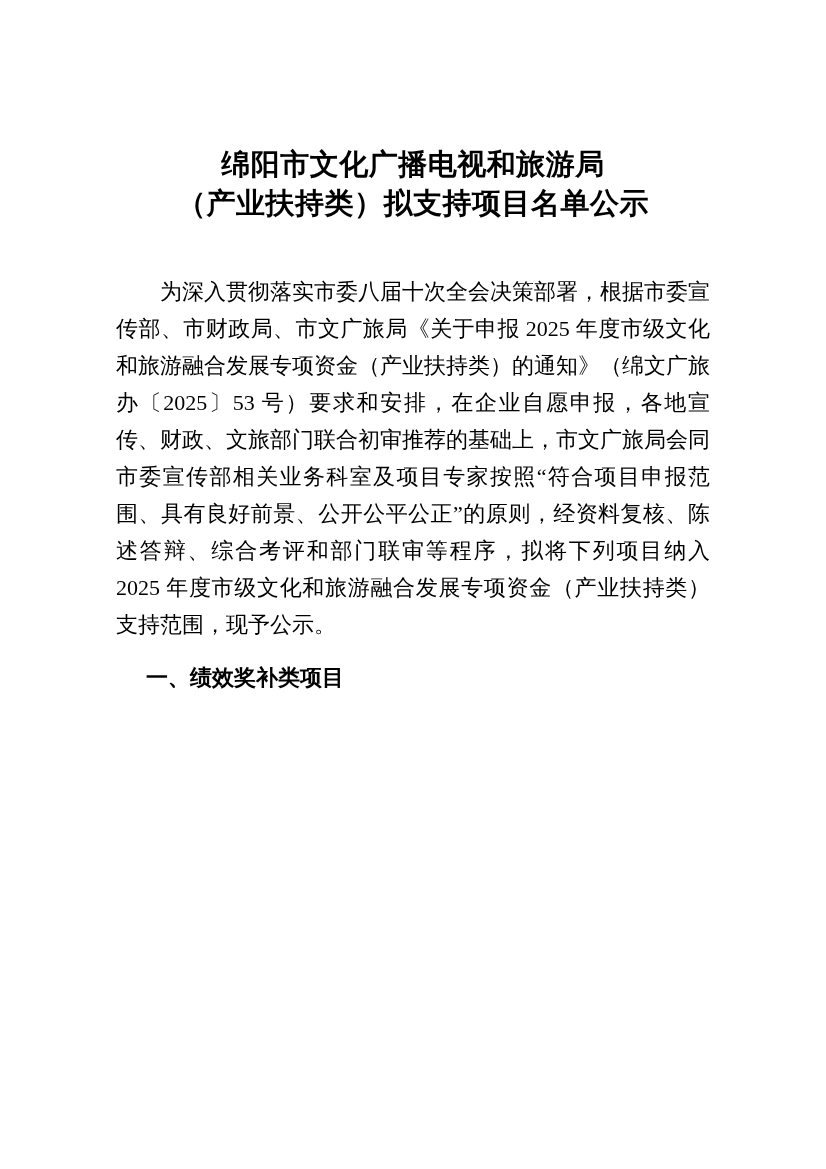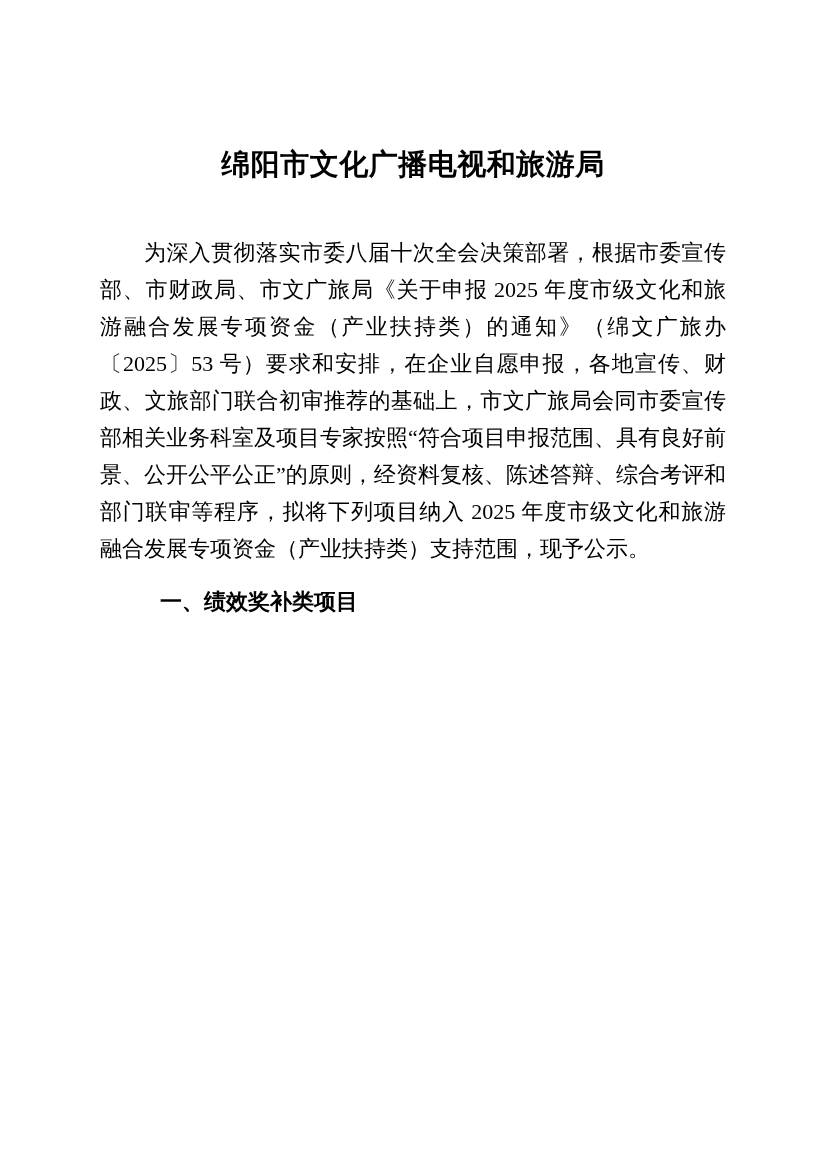--- a/index.html
+++ b/index.html
@@ -31,45 +31,46 @@
   }
   .doc-body {
     margin-top: 50px;
     font-family: "Liberation Serif", "DejaVu Serif", serif;
     font-size: 22px;
     line-height: 37px;
     text-align: justify;
     text-justify: inter-character;
   }
   .para {
-    margin: 0;
+    margin: 16px;
     padding: 0;
     text-indent: 2em;
   }
   .section-heading {
-    margin: 16px;
+    margin: 2px;
     padding: 0;
     text-indent: 2em;
     font-size: 22px;
     line-height: 37px;
     font-family: "Liberation Sans", "DejaVu Sans", sans-serif;
     font-weight: 700;
     text-align: left;
   }
   .item-lead {
     font-weight: 700;
   }
 </style>
 </head>
 <body>
 
 <div class="page">
 
   <header class="doc-title">
     <span class="title-line">绵阳市文化广播电视和旅游局</span>
+    <span class="title-line">（产业扶持类）拟支持项目名单公示</span>
   </header>
 
   <div class="doc-body">
 
     <p class="para">为深入贯彻落实市委八届十次全会决策部署，根据市委宣传部、市财政局、市文广旅局《关于申报 2025 年度市级文化和旅游融合发展专项资金（产业扶持类）的通知》（绵文广旅办〔2025〕53 号）要求和安排，在企业自愿申报，各地宣传、财政、文旅部门联合初审推荐的基础上，市文广旅局会同市委宣传部相关业务科室及项目专家按照“符合项目申报范围、具有良好前景、公开公平公正”的原则，经资料复核、陈述答辩、综合考评和部门联审等程序，拟将下列项目纳入 2025 年度市级文化和旅游融合发展专项资金（产业扶持类）支持范围，现予公示。</p>
 
     <h2 class="section-heading">一、绩效奖补类项目</h2>
 
 
 

